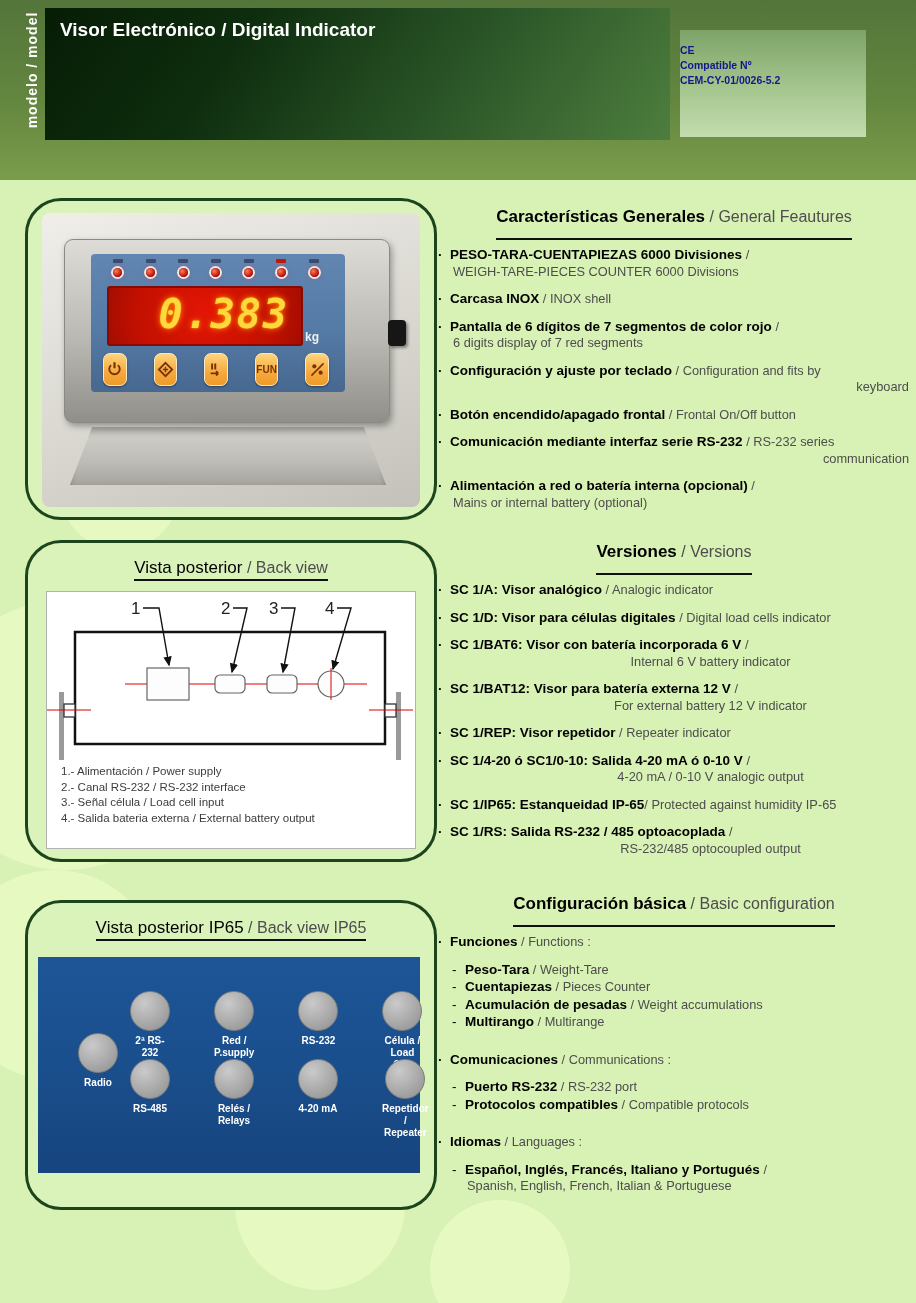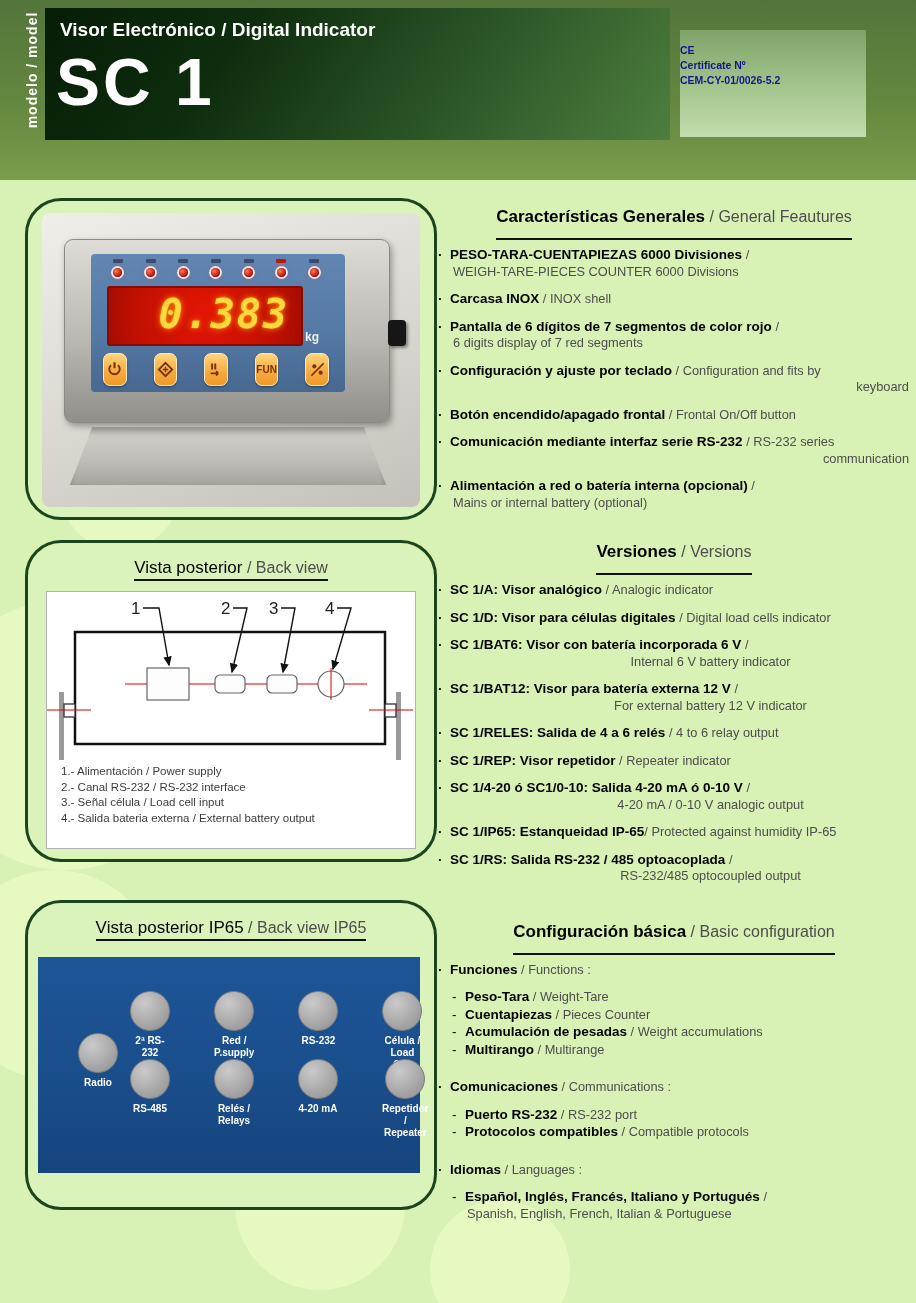--- a/index.html
+++ b/index.html
@@ -123,25 +123,24 @@
   <div class="blob b1"></div>
   <div class="blob b2"></div>
   <div class="blob b3"></div>
   <div class="blob b4"></div>
   <div class="blob b5"></div>
 
   <div class="top-band">
     <div class="side-label">modelo / model</div>
     <div class="header-box">
       <div class="header-title">Visor Electrónico / Digital Indicator</div>
-      <div class="header-model">SC 1</div>
     </div>
     <div class="cert-box">
       <div class="cert-line">CE</div>
-      <div class="cert-line">Certificate Nº</div>
+      <div class="cert-line">Compatible Nº</div>
       <div class="cert-line">CEM-CY-01/0026-5.2</div>
     </div>
   </div>
 
   <div class="panel panel-photo">
     <div class="photo">
       <div class="device">
         <div class="face">
           <div class="marks" id="marks">
               <span class="mark"></span>
@@ -349,23 +348,20 @@
           </div>
           <div class="item">
             <div class="line"><span class="es">SC 1/BAT6: Visor con batería incorporada 6 V</span><span class="en"> /</span></div>
             <div class="cont center">Internal 6 V battery indicator</div>
           </div>
           <div class="item">
             <div class="line"><span class="es">SC 1/BAT12: Visor para batería externa 12 V</span><span class="en"> /</span></div>
             <div class="cont center">For external battery 12 V indicator</div>
           </div>
           <div class="item">
-            <div class="line"><span class="es">SC 1/RELES: Salida de 4 a 6 relés</span><span class="en"> / 4 to 6 relay output</span></div>
-          </div>
-          <div class="item">
             <div class="line"><span class="es">SC 1/REP: Visor repetidor</span><span class="en"> / Repeater indicator</span></div>
           </div>
           <div class="item">
             <div class="line"><span class="es">SC 1/4-20 ó SC1/0-10: Salida 4-20 mA ó 0-10 V</span><span class="en"> /</span></div>
             <div class="cont center">4-20 mA / 0-10 V analogic output</div>
           </div>
           <div class="item">
             <div class="line"><span class="es">SC 1/IP65: Estanqueidad IP-65</span><span class="en">/ Protected against humidity IP-65</span></div>
           </div>
           <div class="item">

